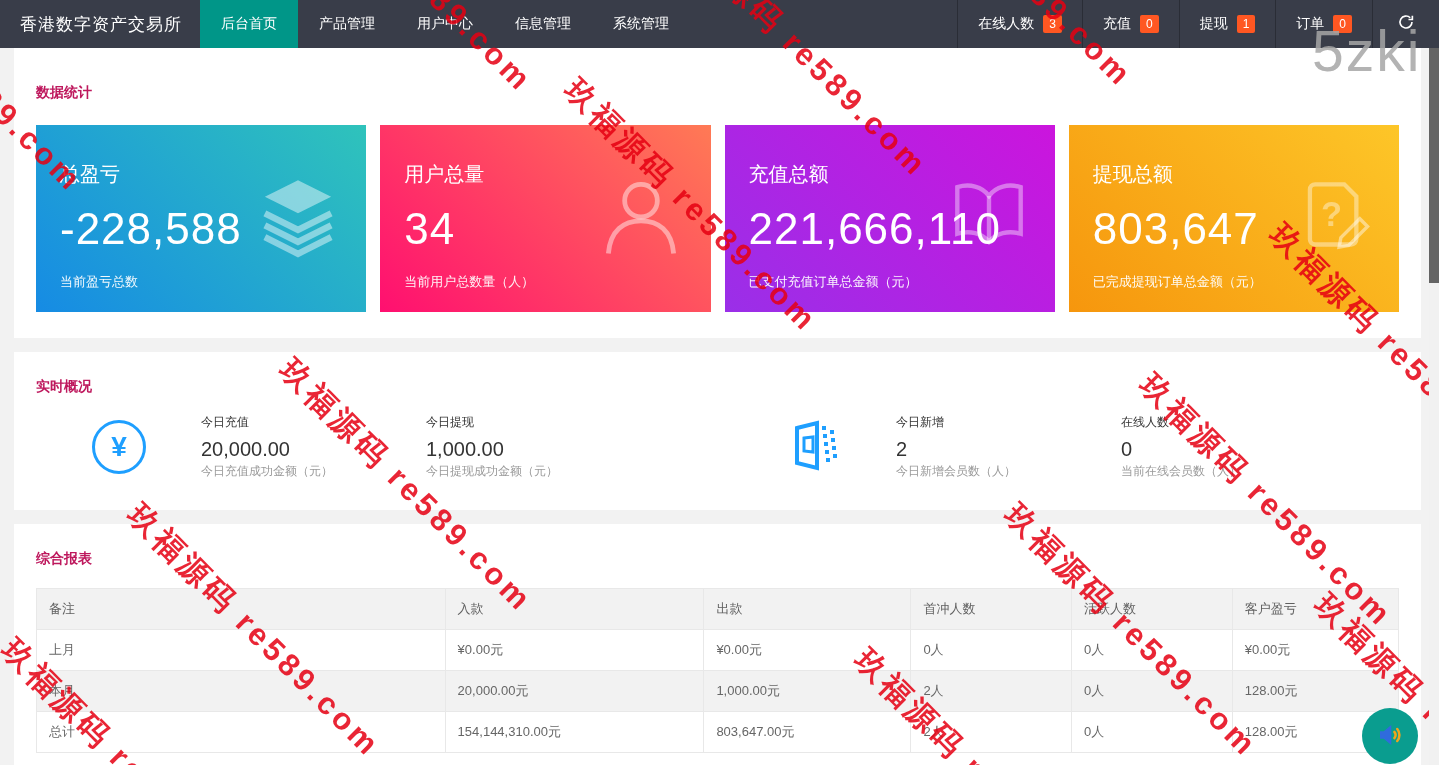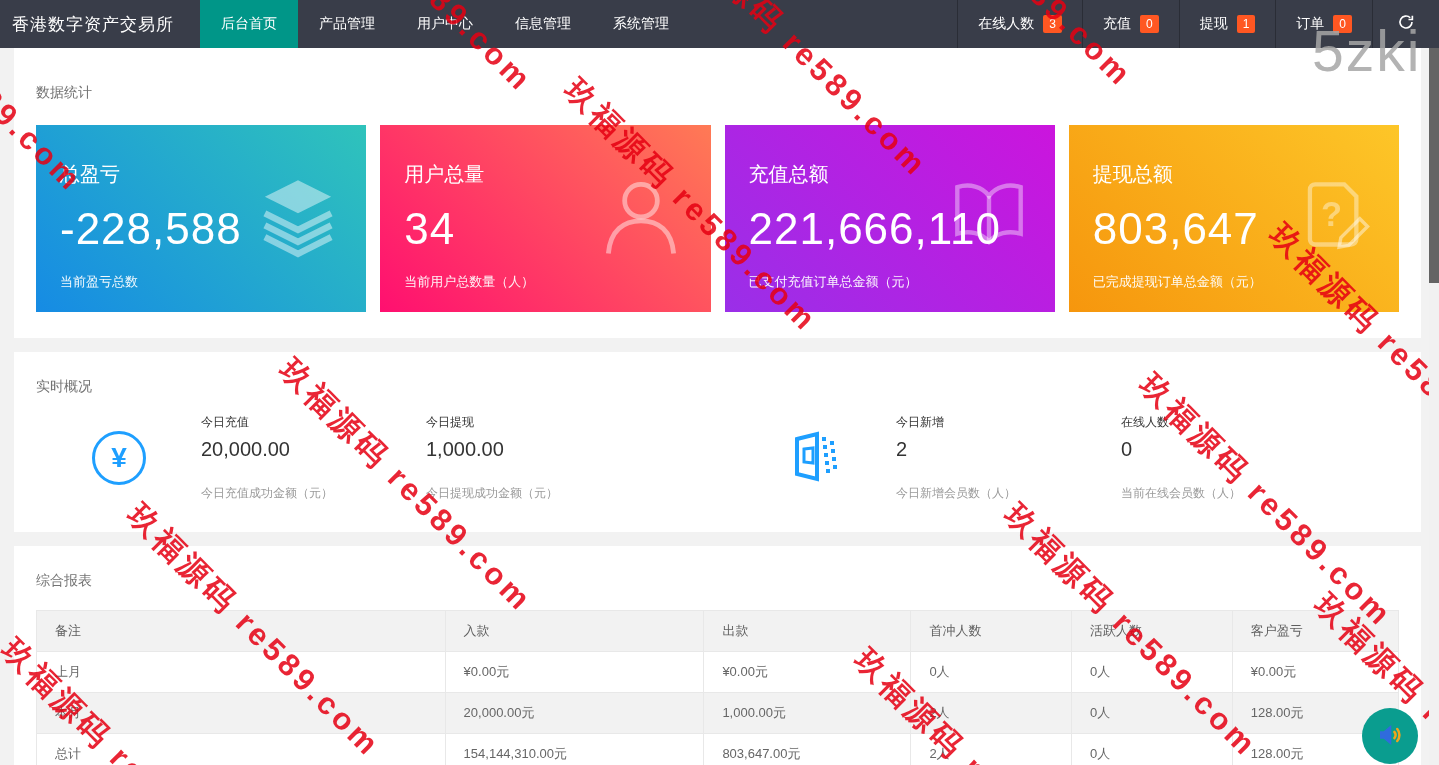--- a/index.html
+++ b/index.html
@@ -7,41 +7,41 @@
   body {
     font-family:"Liberation Sans","DejaVu Sans",sans-serif;
     background:#f2f2f2; position:relative; color:#333;
   }
 
   
   .nav {
     position:relative; z-index:10; height:48px; background:#393d49;
     display:flex; align-items:stretch; color:#fff;
   }
-  .brand { width:200px; display:flex; align-items:center; padding-left:12px;
+  .brand { width:200px; display:flex; align-items:center; padding-left:20px;
     font-size:17px; letter-spacing:1px; color:#fff; }
   .nav-tabs { display:flex; align-items:stretch; }
   .nav-tab { display:flex; align-items:center; padding:0 21px; font-size:14px;
     color:#fff; cursor:pointer; }
   .nav-tab.active { background:#009688; }
   .nav-right { margin-left:auto; display:flex; align-items:stretch; }
   .nav-status { display:flex; align-items:center; gap:9px; padding:0 20px;
     font-size:14px; border-left:1px solid rgba(0,0,0,.25); cursor:pointer; }
   .badge { background:#ff5722; color:#fff; font-size:12px; line-height:18px;
     padding:0 6px; border-radius:2px; }
   .nav-iconbtn { display:flex; align-items:center; padding:0 24px;
     border-left:1px solid rgba(0,0,0,.25); cursor:pointer; }
   .nav-user { display:flex; align-items:center; gap:7px; padding:0 22px;
     border-left:1px solid rgba(0,0,0,.25); font-size:14px; cursor:pointer; }
 
   
   .main { position:relative; z-index:5; padding:0 18px 0 14px; }
   .panel { background:#fff; }
   .panel + .panel { margin-top:14px; }
-  .panel-title { font-size:14px; color:#737373; }
+  .panel-title { font-size:14px; color:#be185d;font-weight:bold; }
 
   .stats-panel { padding:36px 22px 26px; }
   .cards { display:grid; grid-template-columns:repeat(4,1fr); gap:14px; margin-top:23px; }
   .card { position:relative; height:187px; padding:36px 24px; color:#fff; overflow:hidden; }
   .card-label { font-size:20px; }
   .card-value { font-size:44px; line-height:1.15; margin-top:16px; letter-spacing:1px; }
   .card-caption { font-size:13px; margin-top:18px; opacity:.95; }
   .card-icon { position:absolute; right:22px; top:50%; transform:translateY(-50%); }
   .grad-1 { background-image:linear-gradient(45deg,#168be4,#2fc3bb); }
   .grad-2 { background-image:linear-gradient(45deg,#ff0f70,#ff7a55); }
@@ -50,26 +50,26 @@
 
   .realtime-panel { padding:26px 22px 30px; }
   .rt-row { display:flex; align-items:center; margin-top:18px; }
   .yen-circle { width:54px; height:54px; border:3px solid #1e9fff; border-radius:50%;
     display:flex; align-items:center; justify-content:center; color:#1e9fff;
     font-size:28px; font-weight:bold; margin-left:56px; flex:none; }
   .building-wrap { margin-left:189px; flex:none; }
   .rt-stat { width:170px; margin-left:55px; flex:none; }
   .rt-label { font-size:12px; color:#333; }
   .rt-value { font-size:20px; color:#333; margin-top:7px; }
-  .rt-caption { font-size:12px; color:#9a9a9a; margin-top:24px; white-space:nowrap;font-family:Liberation Mono, monospace; }
+  .rt-caption { font-size:12px; color:#9a9a9a; margin-top:2px; white-space:nowrap;font-family:Liberation Mono, monospace; }
 
   .report-panel { padding:26px 22px 40px; min-height:240px; }
   .report-table { width:100%; border-collapse:collapse; margin-top:20px;
     font-size:13px; color:#666; table-layout:fixed; }
-  .report-table th, .report-table td { border:1px solid #e8e8e8; padding:11px 18px;
+  .report-table th, .report-table td { border:1px solid #e8e8e8; padding:11px 12px;
     text-align:left; font-weight:normal; overflow:hidden; white-space:nowrap; }
   .report-table th { background:#f2f2f2; color:#5f5f5f; }
   .report-table tbody tr:nth-child(2) { background:#f2f2f2; }
 
   
   .fab { position:absolute; z-index:95; right:21px; bottom:1px; width:56px; height:56px;
     border-radius:50%; background:#0a9d8f; border:none; display:flex;
     align-items:center; justify-content:center; cursor:pointer; }
 
   

